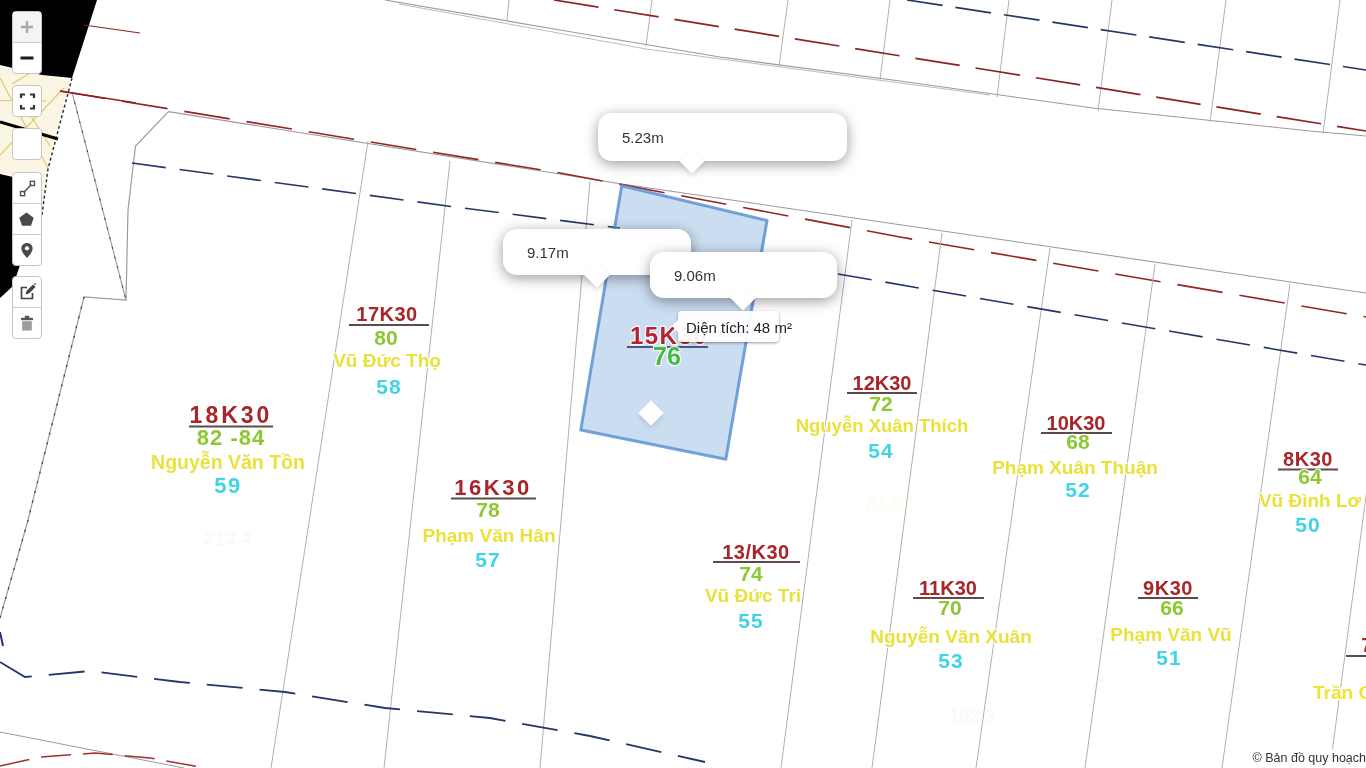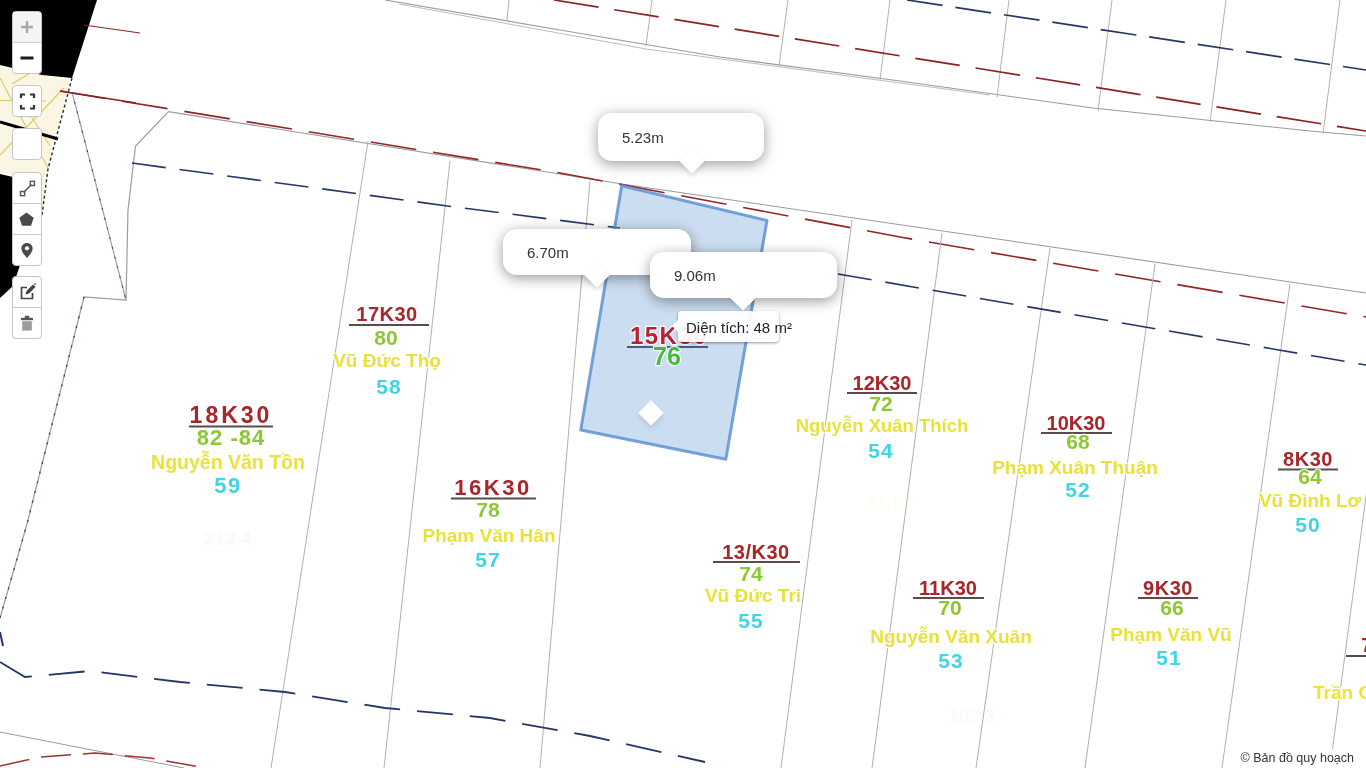--- a/index.html
+++ b/index.html
@@ -9,21 +9,21 @@
   .pop{position:absolute;background:#fff;border-radius:14px;
     box-shadow:0 3px 14px rgba(0,0,0,0.4);color:#333;font-size:15px;}
   .pop .txt{position:absolute;left:24px;top:50%;transform:translateY(-50%);}
   .tip{position:absolute;width:18px;height:18px;background:#fff;transform:rotate(45deg);
     box-shadow:2px 2px 5px rgba(0,0,0,0.12);}
   .ctl{position:absolute;left:12px;width:30px;background:#fff;border:1px solid #c6c6c6;
     border-radius:4px;box-sizing:border-box;}
   .btn{width:28px;height:30px;position:relative;border-bottom:1px solid #ccc;}
   .btn:last-child{border-bottom:none;}
   .attr{position:absolute;right:0;bottom:0;height:19px;line-height:19px;
-    background:rgba(255,255,255,0.85);color:#333;font-size:12.5px;padding:0 12px 0 8px;}
+    background:rgba(255,255,255,0.85);color:#333;font-size:12.5px;padding:0 0 0 8px;}
 </style>
 </head>
 <body>
 <div id="map">
 
 <svg width="1366" height="768" viewBox="0 0 1366 768">
 
   <rect x="0" y="0" width="1366" height="768" fill="#ffffff"></rect>
 
   <polygon points="0,66 42,75 70,80 48,169 42,215 26,204 18,177 0,173" fill="#fbf6e3"></polygon>
@@ -194,27 +194,27 @@
     <text x="890" y="510" font-size="19" fill="#efe9a8" opacity="0.16" stroke="none">81.02</text>
 
     <g>
       <text x="1374" y="652" font-size="20" fill="#a8262b">7K</text>
       <line x1="1346" y1="656" x2="1380" y2="656" stroke="#402a30" stroke-width="2"></line>
       <text x="1313" y="699" font-size="19" fill="#eee431" text-anchor="start">Trần Cư</text>
     </g>
   </g>
 </svg>
 
-<div class="pop" style="left:598px;top:113px;width:166px;height:48px;">
+<div class="pop" style="left:598px;top:113px;width:205px;height:48px;padding-left:44px;">
       <span class="txt">5.23m</span>
     </div>
 <div class="tip" style="left:683px;top:152px;"></div>
 
 <div class="pop" style="left:503px;top:229px;width:188px;height:46px;">
-      <span class="txt">6.70m</span>
+      <span class="txt">9.17m</span>
     </div>
 <div class="tip" style="left:588px;top:266px;"></div>
 
 <div class="pop" style="left:650px;top:252px;width:187px;height:46px;">
       <span class="txt">9.06m</span>
     </div>
 <div class="tip" style="left:734px;top:289px;"></div>
 
 <div style="position:absolute;left:678px;top:311px;width:101px;height:31px;background:rgba(255,255,255,0.93);
   border-radius:4px;box-shadow:0 1px 3px rgba(0,0,0,0.4);box-sizing:border-box;">

